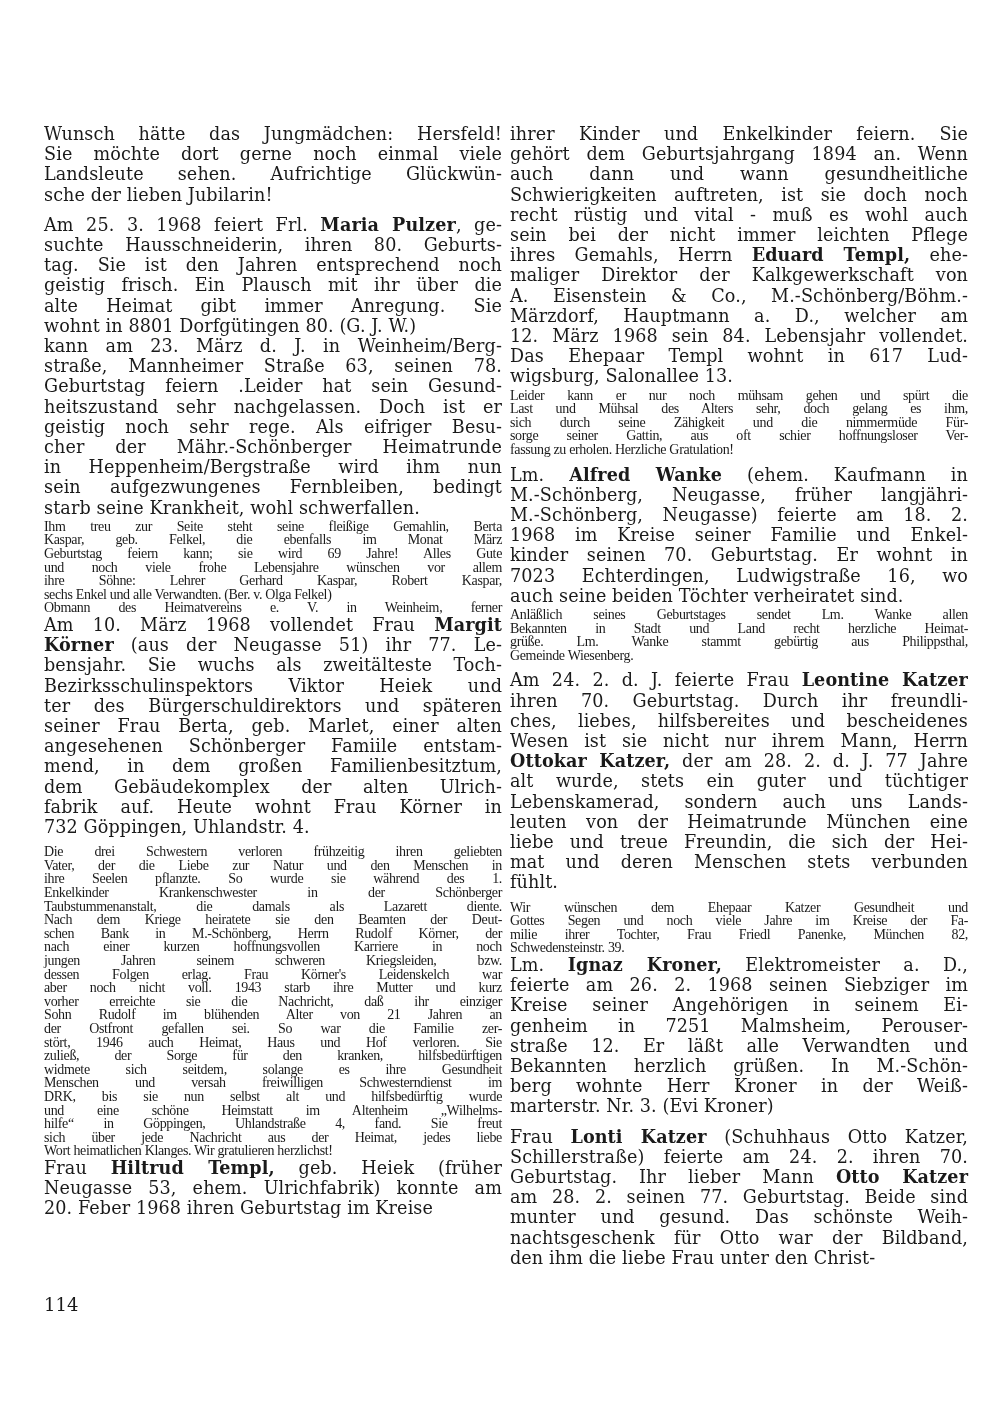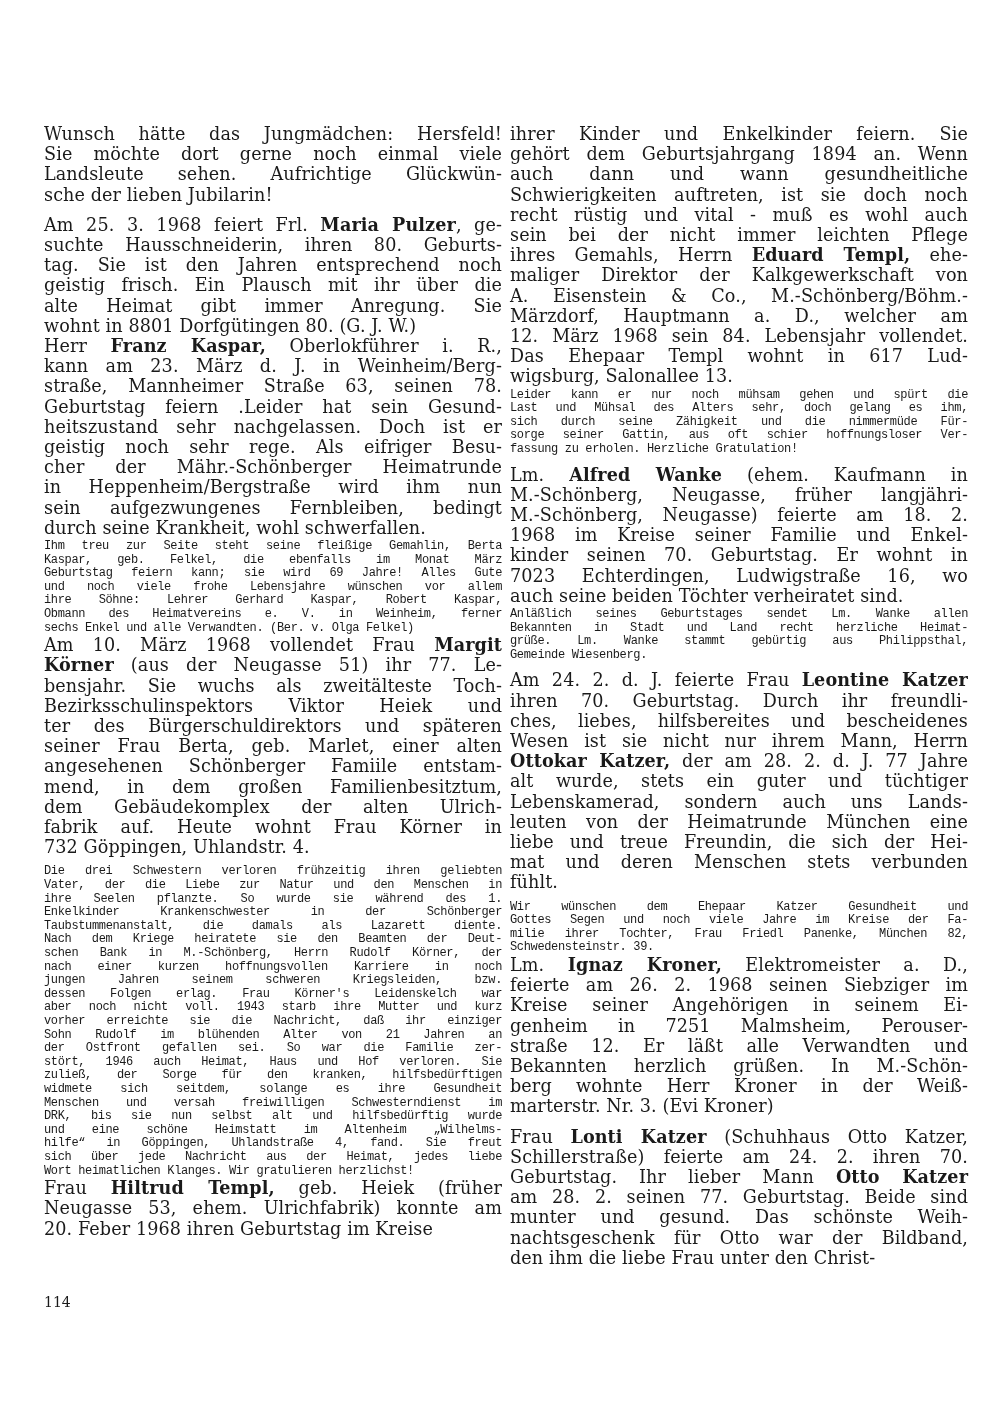--- a/index.html
+++ b/index.html
@@ -14,30 +14,30 @@
     .col-right { left: 510px; }
     .para { margin: 0; }
     .line {
       display: block; white-space: nowrap;
       text-align: justify; text-align-last: justify;
       overflow: visible;
     }
     .line.last { text-align-last: left; }
     .big .line { font-size: 17.6px; line-height: 20.2px; letter-spacing: 0.1px; }
     .small .line {
-      font-family: Liberation Mono, monospace;
-      font-size: 12px; line-height: 13.6px; letter-spacing: -0.35px;
+      font-family: Liberation Serif, serif;
+      font-size: 14px; line-height: 13.6px; letter-spacing: -0.35px;
     }
     .gap-s { margin-top: 2px; }
     .gap-m { margin-top: 8px; }
     .gap-l { margin-top: 10px; }
     b { font-weight: bold; }
     .page-number {
       position: absolute; left: 44px; top: 1294px;
-      font-size: 14px; font-family: "DejaVu Serif", "Liberation Serif", serif;
+      font-size: 18px; font-family: "DejaVu Serif", "Liberation Serif", serif;
     }
   </style>
 </head>
 <body>
 
 <div class="col col-left">
   <div class="para big">
       <span class="line">Wunsch hätte das Jungmädchen: Hersfeld!</span>
       <span class="line">Sie möchte dort gerne noch einmal viele</span>
       <span class="line">Landsleute sehen. Aufrichtige Glückwün-</span>
@@ -45,39 +45,38 @@
     </div>
   <div class="para big gap-l">
       <span class="line">Am 25. 3. 1968 feiert Frl. <b>Maria Pulzer</b>, ge-</span>
       <span class="line">suchte Hausschneiderin, ihren 80. Geburts-</span>
       <span class="line">tag. Sie ist den Jahren entsprechend noch</span>
       <span class="line">geistig frisch. Ein Plausch mit ihr über die</span>
       <span class="line">alte Heimat gibt immer Anregung. Sie</span>
       <span class="line last">wohnt in 8801 Dorfgütingen 80. (G. J. W.)</span>
     </div>
   <div class="para big">
-      <span class="line">Herr <b>Franz Kaspar,</b> Oberlokführer i. R.,</span>
       <span class="line">kann am 23. März d. J. in Weinheim/Berg-</span>
       <span class="line">straße, Mannheimer Straße 63, seinen 78.</span>
       <span class="line">Geburtstag feiern .Leider hat sein Gesund-</span>
       <span class="line">heitszustand sehr nachgelassen. Doch ist er</span>
       <span class="line">geistig noch sehr rege. Als eifriger Besu-</span>
       <span class="line">cher der Mähr.-Schönberger Heimatrunde</span>
       <span class="line">in Heppenheim/Bergstraße wird ihm nun</span>
       <span class="line">sein aufgezwungenes Fernbleiben, bedingt</span>
-      <span class="line last">durch seine Krankheit, wohl schwerfallen.</span>
+      <span class="line last">starb seine Krankheit, wohl schwerfallen.</span>
     </div>
   <div class="para small gap-s">
       <span class="line">Ihm treu zur Seite steht seine fleißige Gemahlin, Berta</span>
       <span class="line">Kaspar, geb. Felkel, die ebenfalls im Monat März</span>
       <span class="line">Geburtstag feiern kann; sie wird 69 Jahre! Alles Gute</span>
       <span class="line">und noch viele frohe Lebensjahre wünschen vor allem</span>
       <span class="line">ihre Söhne: Lehrer Gerhard Kaspar, Robert Kaspar,</span>
+      <span class="line last">sechs Enkel und alle Verwandten. (Ber. v. Olga Felkel)</span>
       <span class="line">Obmann des Heimatvereins e. V. in Weinheim, ferner</span>
-      <span class="line last">sechs Enkel und alle Verwandten. (Ber. v. Olga Felkel)</span>
     </div>
   <div class="para big">
       <span class="line">Am 10. März 1968 vollendet Frau <b>Margit</b></span>
       <span class="line"><b>Körner</b> (aus der Neugasse 51) ihr 77. Le-</span>
       <span class="line">bensjahr. Sie wuchs als zweitälteste Toch-</span>
       <span class="line">Bezirksschulinspektors Viktor Heiek und</span>
       <span class="line">ter des Bürgerschuldirektors und späteren</span>
       <span class="line">seiner Frau Berta, geb. Marlet, einer alten</span>
       <span class="line">angesehenen Schönberger Famiile entstam-</span>
       <span class="line">mend, in dem großen Familienbesitztum,</span>

